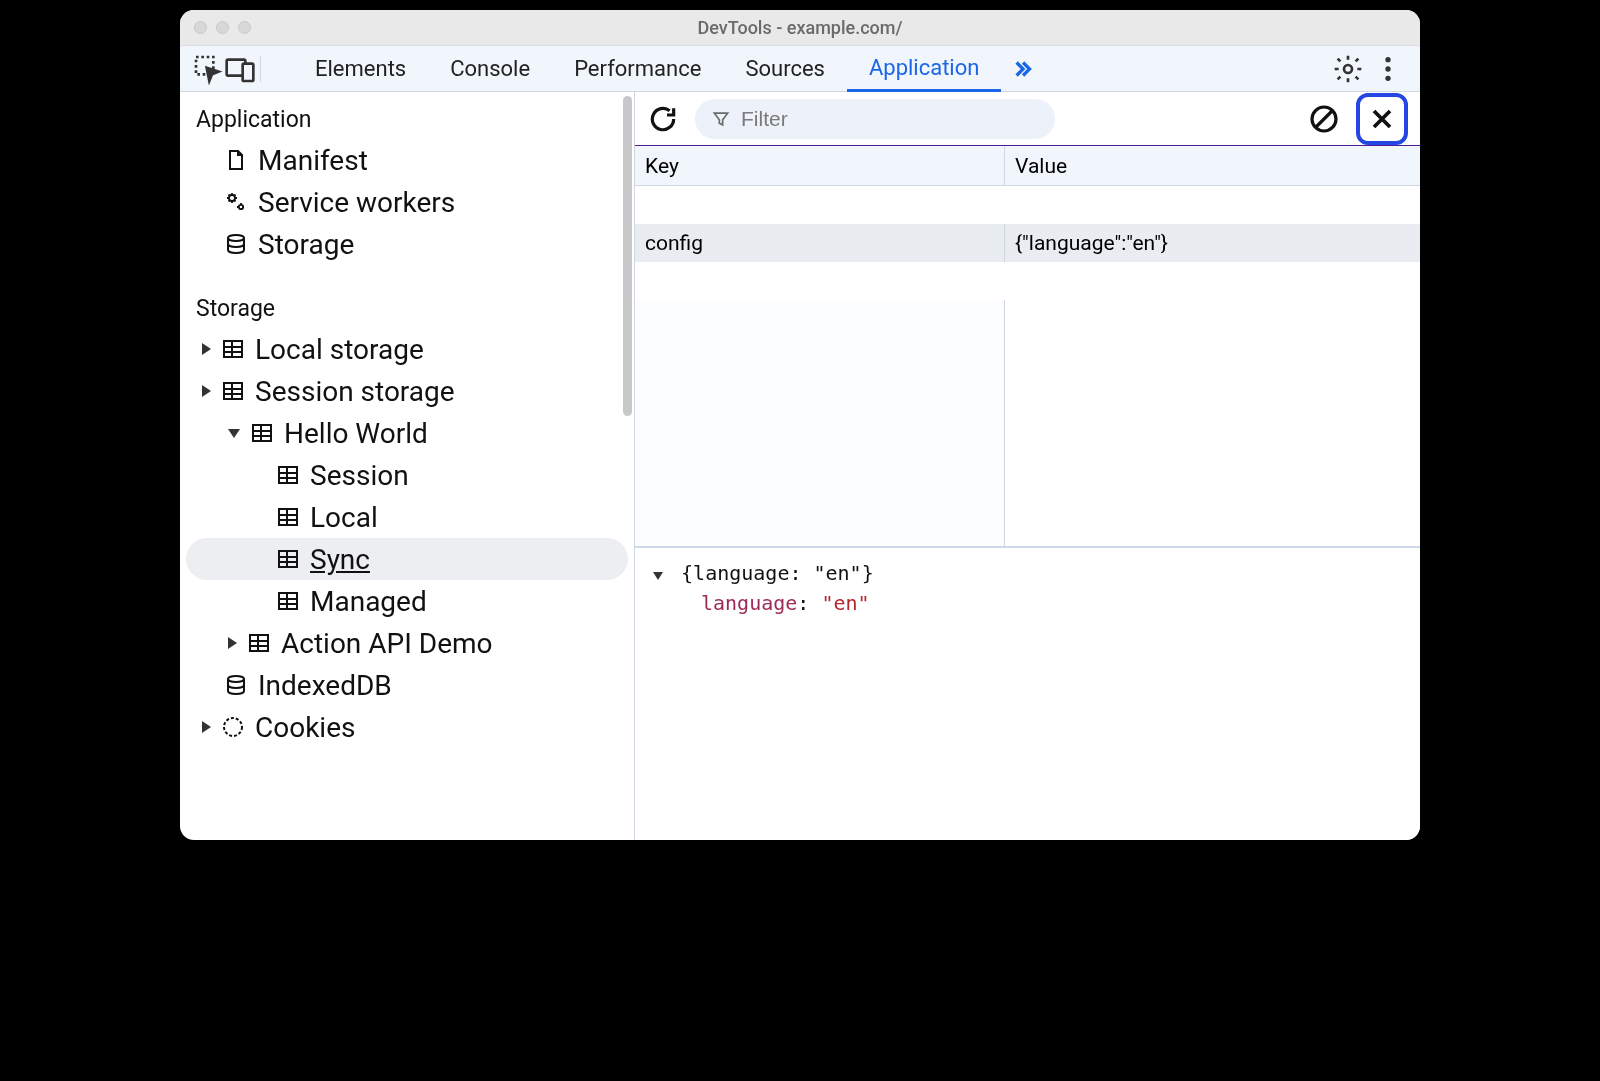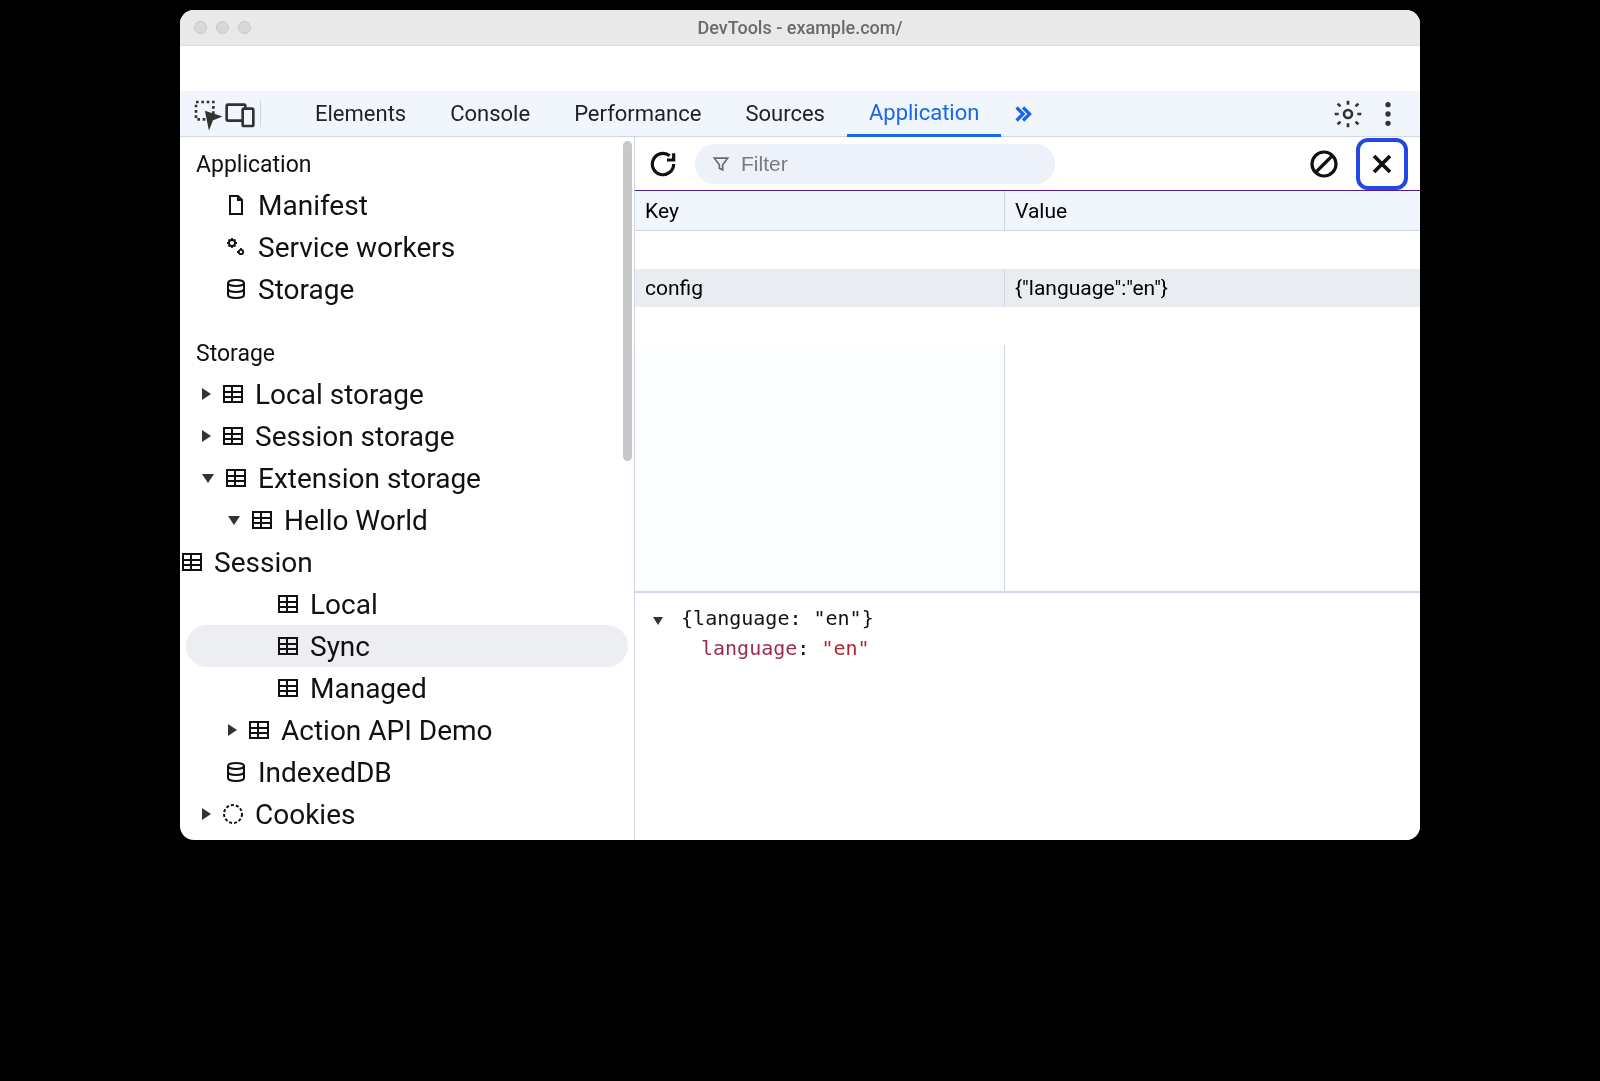--- a/index.html
+++ b/index.html
@@ -39,21 +39,20 @@
   .dot { width: 13px; height: 13px; border-radius: 50%; background: #d8d8d8; border: 1px solid #c7c7c7; }
   .title { position: absolute; left: 0; right: 0; text-align: center; font-size: 18px; color: #6a6a6a; font-weight: 500; }
 
   .tabbar {
     height: 46px;
     background: #f1f5fc;
     display: flex;
     align-items: center;
     border-bottom: 1px solid #d0d7e2;
     padding: 0 12px;
-    margin-top: 45px;
   }
   .icon-btn {
     width: 32px; height: 32px;
     display: flex; align-items: center; justify-content: center;
     color: #333;
     cursor: pointer;
     border-radius: 4px;
   }
   .tab-list { display: flex; gap: 0; margin-left: 28px; flex: 1; }
   .tab {
@@ -321,63 +320,53 @@
         <span class="tri right"></span>
         <span class="icon">
           <svg viewBox="0 0 24 24" fill="none" stroke="#111" stroke-width="2">
               <rect x="3" y="4" width="18" height="16"></rect>
               <path d="M3 10h18M3 15h18M11 4v16"></path>
             </svg>
         </span>
         <span>Session storage</span>
       </div>
 
-      <div class="tree-row" style="padding-left:22px;">
-        <span class="tri down"></span>
-        <span class="icon">
-          <svg viewBox="0 0 24 24" fill="none" stroke="#111" stroke-width="2">
-              <rect x="3" y="4" width="18" height="16"></rect>
-              <path d="M3 10h18M3 15h18M11 4v16"></path>
-            </svg>
-        </span>
-        <span>Extension storage</span>
-      </div>
 
       <div class="tree-row" style="padding-left:48px;">
         <span class="tri down"></span>
         <span class="icon">
           <svg viewBox="0 0 24 24" fill="none" stroke="#111" stroke-width="2">
               <rect x="3" y="4" width="18" height="16"></rect>
               <path d="M3 10h18M3 15h18M11 4v16"></path>
             </svg>
         </span>
         <span>Hello World</span>
       </div>
 
-      <div class="tree-row" style="">
+      <div class="tree-row" style="padding-left:96px;">
         <span class="icon">
           <svg viewBox="0 0 24 24" fill="none" stroke="#111" stroke-width="2">
               <rect x="3" y="4" width="18" height="16"></rect>
               <path d="M3 10h18M3 15h18M11 4v16"></path>
             </svg>
         </span>
         <span>Session</span>
       </div>
 
       <div class="tree-row" style="padding-left:96px;">
         <span class="icon">
           <svg viewBox="0 0 24 24" fill="none" stroke="#111" stroke-width="2">
               <rect x="3" y="4" width="18" height="16"></rect>
               <path d="M3 10h18M3 15h18M11 4v16"></path>
             </svg>
         </span>
         <span>Local</span>
       </div>
 
-      <div class="tree-row selected" style="padding-left:90px;">
+      <div class="tree-row selected" style="padding-left:90px;text-decoration:underline;">
         <span class="icon">
           <svg viewBox="0 0 24 24" fill="none" stroke="#111" stroke-width="2">
               <rect x="3" y="4" width="18" height="16"></rect>
               <path d="M3 10h18M3 15h18M11 4v16"></path>
             </svg>
         </span>
         <span>Sync</span>
       </div>
 
       <div class="tree-row" style="padding-left:96px;">

